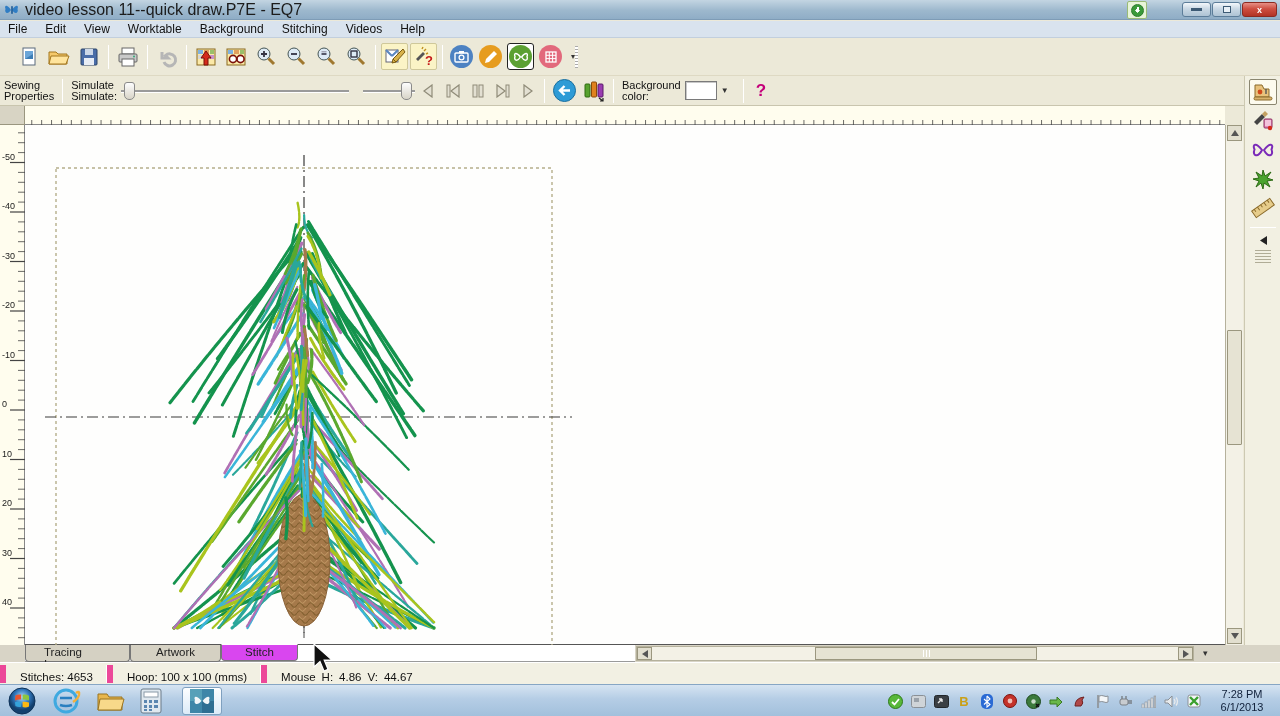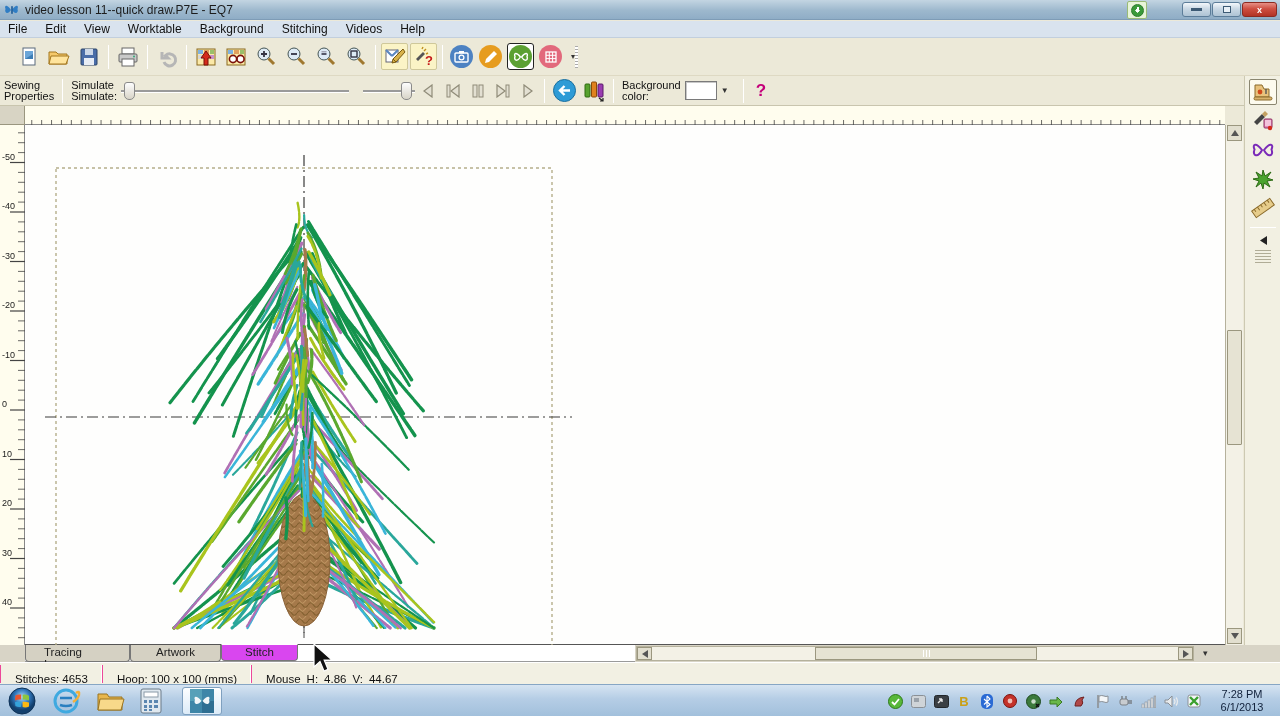--- a/index.html
+++ b/index.html
@@ -5,21 +5,21 @@
   * { margin:0; padding:0; box-sizing:border-box; }
   html,body { width:1280px; height:716px; overflow:hidden; }
   body { font-family:"Liberation Sans", sans-serif; font-size:12px; background:#fff; position:relative; }
   #stage { position:absolute; inset:0; width:1280px; height:716px; background:#ece9d8; }
 
   
   #titlebar { position:absolute; left:0; top:0; width:1280px; height:20px;
     background:linear-gradient(#c3d5e2,#9db8cd 55%,#8fadc6); border-bottom:1px solid #7e9cb6;
     display:flex; align-items:center; }
   #titlebar .logo { width:16px; height:14px; margin:0 5px 0 4px; }
-  #titlebar .title { font-size:12px; color:#1c1c1c; }
+  #titlebar .title { font-size:16px; color:#1c1c1c; }
   #title-clock { position:absolute; left:1127px; top:1px; width:20px; height:18px; background:#e7f4d8;
     border:1px solid #9abb77; border-radius:2px; display:flex; align-items:center; justify-content:center; }
   #title-clock .face { width:13px; height:13px; border-radius:50%; background:radial-gradient(#fff 25%,#3a9a3a 28%); border:1px solid #2a7a2a; position:relative;}
   #title-clock .face:after{content:"";position:absolute;left:5px;top:2px;width:2px;height:5px;background:#fff;}
   .wincontrols { position:absolute; right:3px; top:2px; display:flex; gap:1px; }
   .winbtn { width:29px; height:15px; border:1px solid #5c7d99; border-radius:3px;
     background:linear-gradient(#f4f8fb,#c9d8e4 45%,#aec3d4); display:flex; align-items:center; justify-content:center;
     color:#33506b; font-size:9px; }
   .winbtn.close { width:35px; background:linear-gradient(#e79086,#ce4f41 45%,#b23325); color:#fff; border-color:#8c2a20; font-weight:bold; }
   .winbtn .bar { width:11px; height:3px; background:#3c5a74; }
@@ -81,21 +81,21 @@
   #hscroll { position:absolute; left:636px; top:1px; width:558px; height:15px; background:#f3f1e6; border:1px solid #b5b19c; }
   .harrow { position:absolute; top:0; width:15px; height:13px; background:#e2dfcf; border:1px solid #9b977f; display:flex; align-items:center; justify-content:center; }
   #hthumb { position:absolute; left:178px; top:0; width:222px; height:13px; background:#e6e3d3; border:1px solid #9b977f; display:flex; align-items:center; justify-content:center; gap:2px; }
   #hthumb i { width:1px; height:7px; background:#a09c86; border-right:1px solid #fff; }
   #panel-collapse { position:absolute; left:1203px; top:3px; color:#333; font-size:9px; }
 
   
   #statusbar { position:absolute; left:0; top:662px; width:1280px; height:22px; background:#f2f0e3;
     border-top:1px solid #fff; display:flex; align-items:center; font-size:11.5px; color:#111; }
   #statusbar .ready { padding-left:5px; flex:1; }
-  .scell { border-left:1px solid #ec4899; box-shadow:-1px 0 0 #fff; height:18px; display:flex; align-items:flex-start; padding:8px 14px; white-space:nowrap; }
+  .scell { border-left:6px solid #ec4899; box-shadow:-1px 0 0 #fff; height:18px; display:flex; align-items:flex-end; padding:0 14px; white-space:nowrap; }
   .scell span { margin-right:6px; } .scell span:last-child{ margin-right:0; }
 
   
   #taskbar { position:absolute; left:0; top:684px; width:1280px; height:32px;
     background:linear-gradient(#d6e4f2,#b5cde5 45%,#a2c0dc); border-top:1px solid #87a6c4; display:flex; align-items:center; }
   .tk-item { width:44px; height:30px; display:flex; align-items:center; justify-content:center; }
   .tk-item.narrow { width:38px; }
   #eq7task { width:40px; height:28px; margin-left:12px; background:linear-gradient(#fdfeff,#dcebf8);
     border:1px solid #7fa0bf; border-radius:3px; display:flex; align-items:center; justify-content:center; }
   #tray { position:absolute; right:78px; top:0; height:32px; display:flex; align-items:center; gap:7px; }

